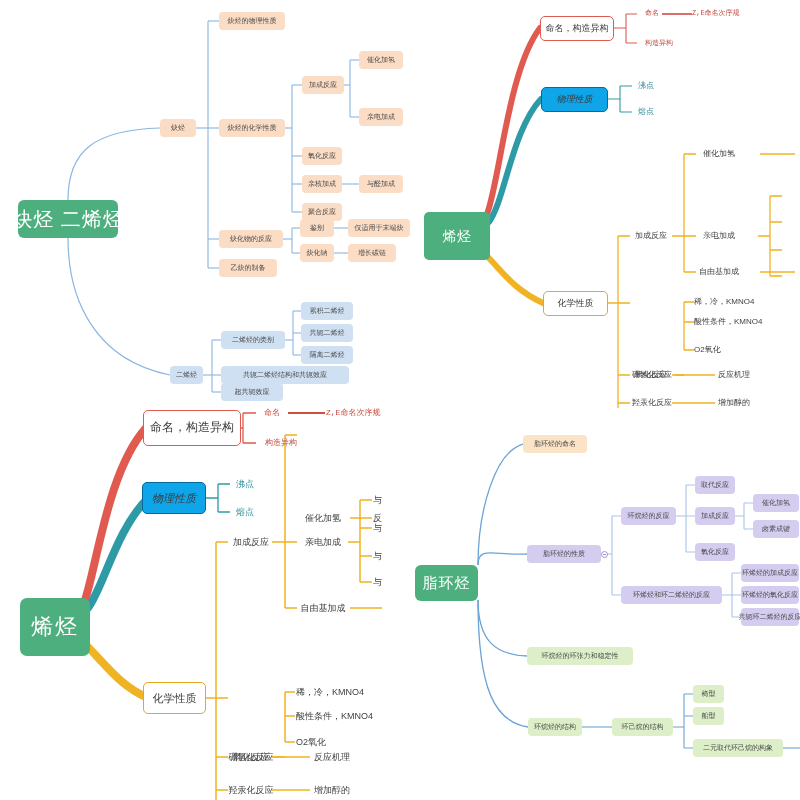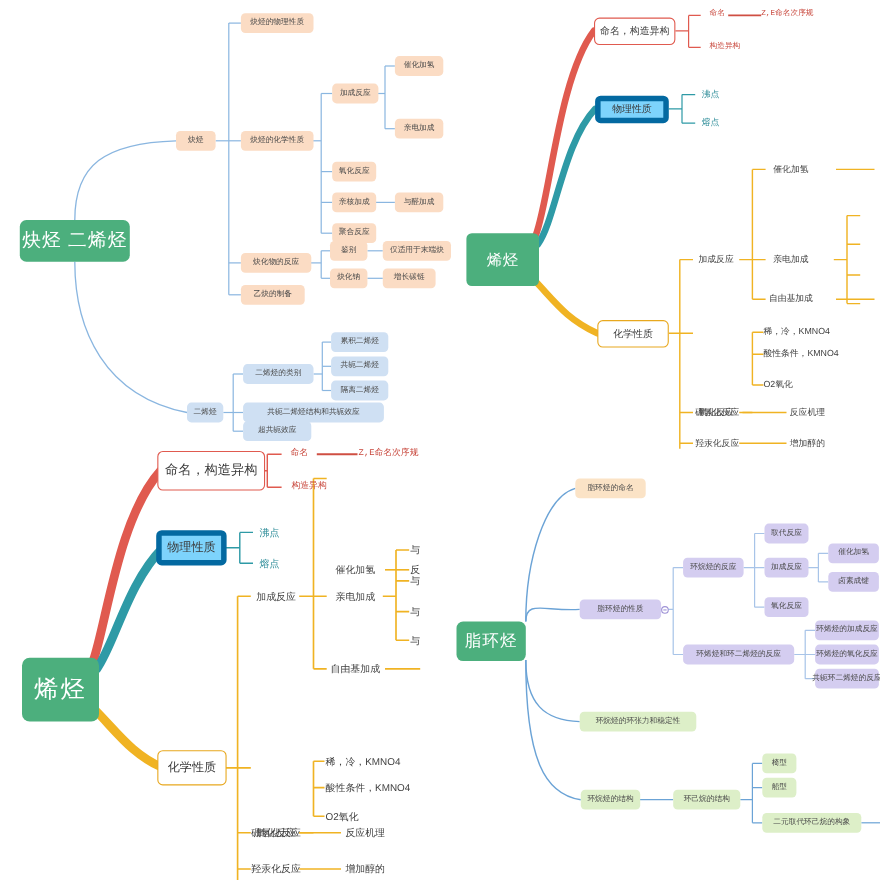--- a/index.html
+++ b/index.html
@@ -34,21 +34,21 @@
     align-items: center;
     justify-content: center;
     white-space: nowrap;
     line-height: 1.15;
   }
   
   .root {
     background: #4caf7d;
     color: #ffffff;
     border-radius: 6px;
-    font-size: 17px;
+    font-size: 20px;
     letter-spacing: 1px;
     box-shadow: none;
   }
   .root.small { font-size: 14px; letter-spacing: 0.5px; border-radius: 5px; }
   .root.big   { font-size: 22px; letter-spacing: 2px; border-radius: 7px; }
 
   
   .peach {
     background: #fbdcc4;
     color: #4a4a4a;
@@ -89,24 +89,25 @@
     padding: 2px 5px;
   }
   
   .outline-red {
     border: 1px solid #e05a4f;
     border-radius: 5px;
     color: #3a3a3a;
     background: #ffffff;
   }
   .outline-teal {
-    border: 5px solid #0369a1;
+    border: 1px solid #0369a1;
     border-radius: 5px;
     color: #3a3a3a;
-    background: #7dd3fc;
+    background: #0ea5e9;
+    font-style: italic;
   }
   .outline-amber {
     border: 1px solid #e8a81e;
     border-radius: 5px;
     color: #3a3a3a;
     background: #ffffff;
   }
   
   .plain {
     color: #3f3f3f;

